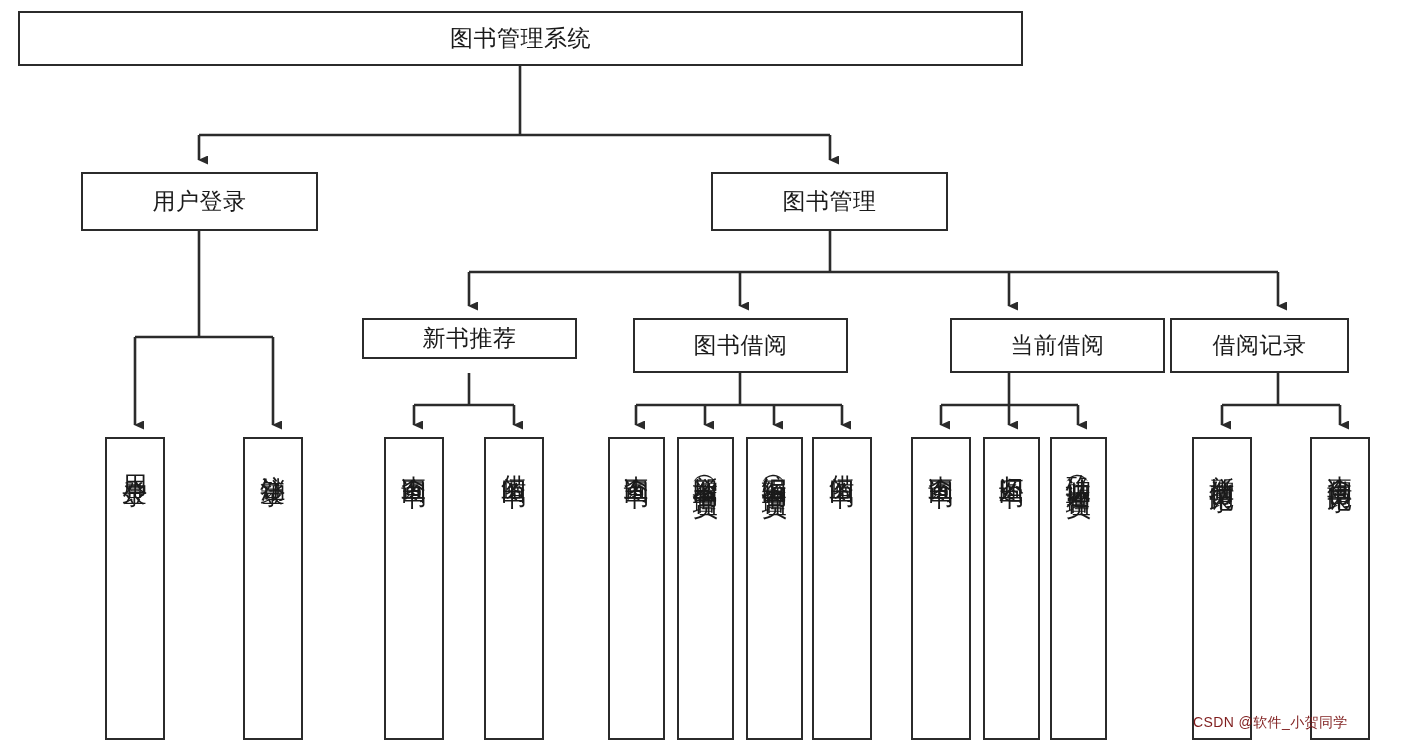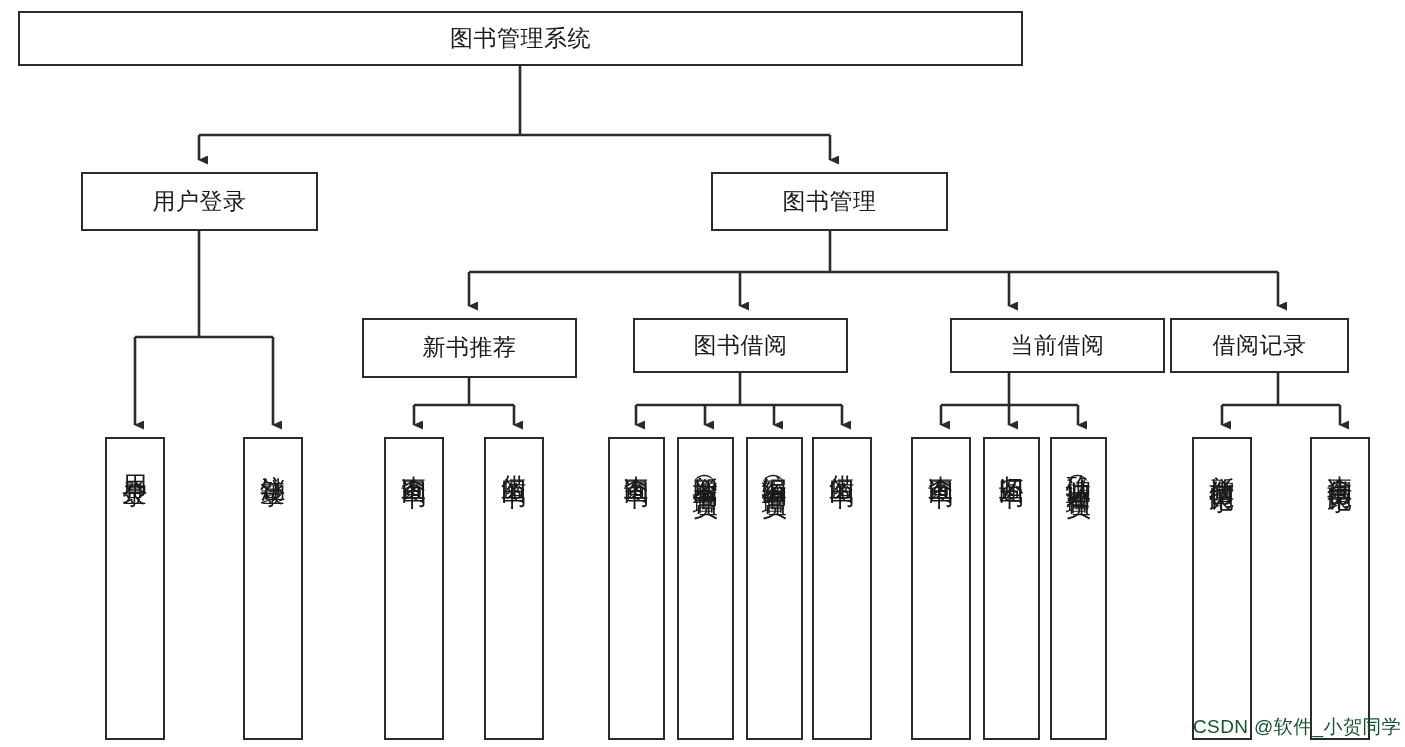--- a/index.html
+++ b/index.html
@@ -52,22 +52,22 @@
   .node.vert .lbl {
     writing-mode: vertical-rl;
     text-orientation: upright;
     font-size: 25px;
     line-height: 1.22;
     letter-spacing: 3px;
     white-space: nowrap;
   }
   .watermark {
     position: absolute;
-    color: #14532d;
-    font-size: 19px;
+    color: #7f1d1d;
+    font-size: 14px;
     white-space: nowrap;
     letter-spacing: 0.4px;
   }
 </style>
 </head>
 <body>
 
 <div id="canvas">
 
   <svg id="edges" viewBox="0 0 1405 747">
@@ -124,21 +124,21 @@
     <span class="lbl">图书管理系统</span>
   </div>
 
   <div class="node horiz" style="left:81px; top:172px; width:237px; height:59px;">
     <span class="lbl">用户登录</span>
   </div>
   <div class="node horiz" style="left:711px; top:172px; width:237px; height:59px;">
     <span class="lbl">图书管理</span>
   </div>
 
-  <div class="node horiz" style="left:362px; top:318px; width:215px; height:60px;">
+  <div class="node horiz" style="left:362px; top:318px; width:215px; height:41px;">
     <span class="lbl">新书推荐</span>
   </div>
   <div class="node horiz" style="left:633px; top:318px; width:215px; height:55px;">
     <span class="lbl">图书借阅</span>
   </div>
   <div class="node horiz" style="left:902px; top:318px; width:215px; height:55px;margin-left:48px;">
     <span class="lbl">当前借阅</span>
   </div>
   <div class="node horiz" style="left:1170px; top:318px; width:179px; height:55px;">
     <span class="lbl">借阅记录</span>

